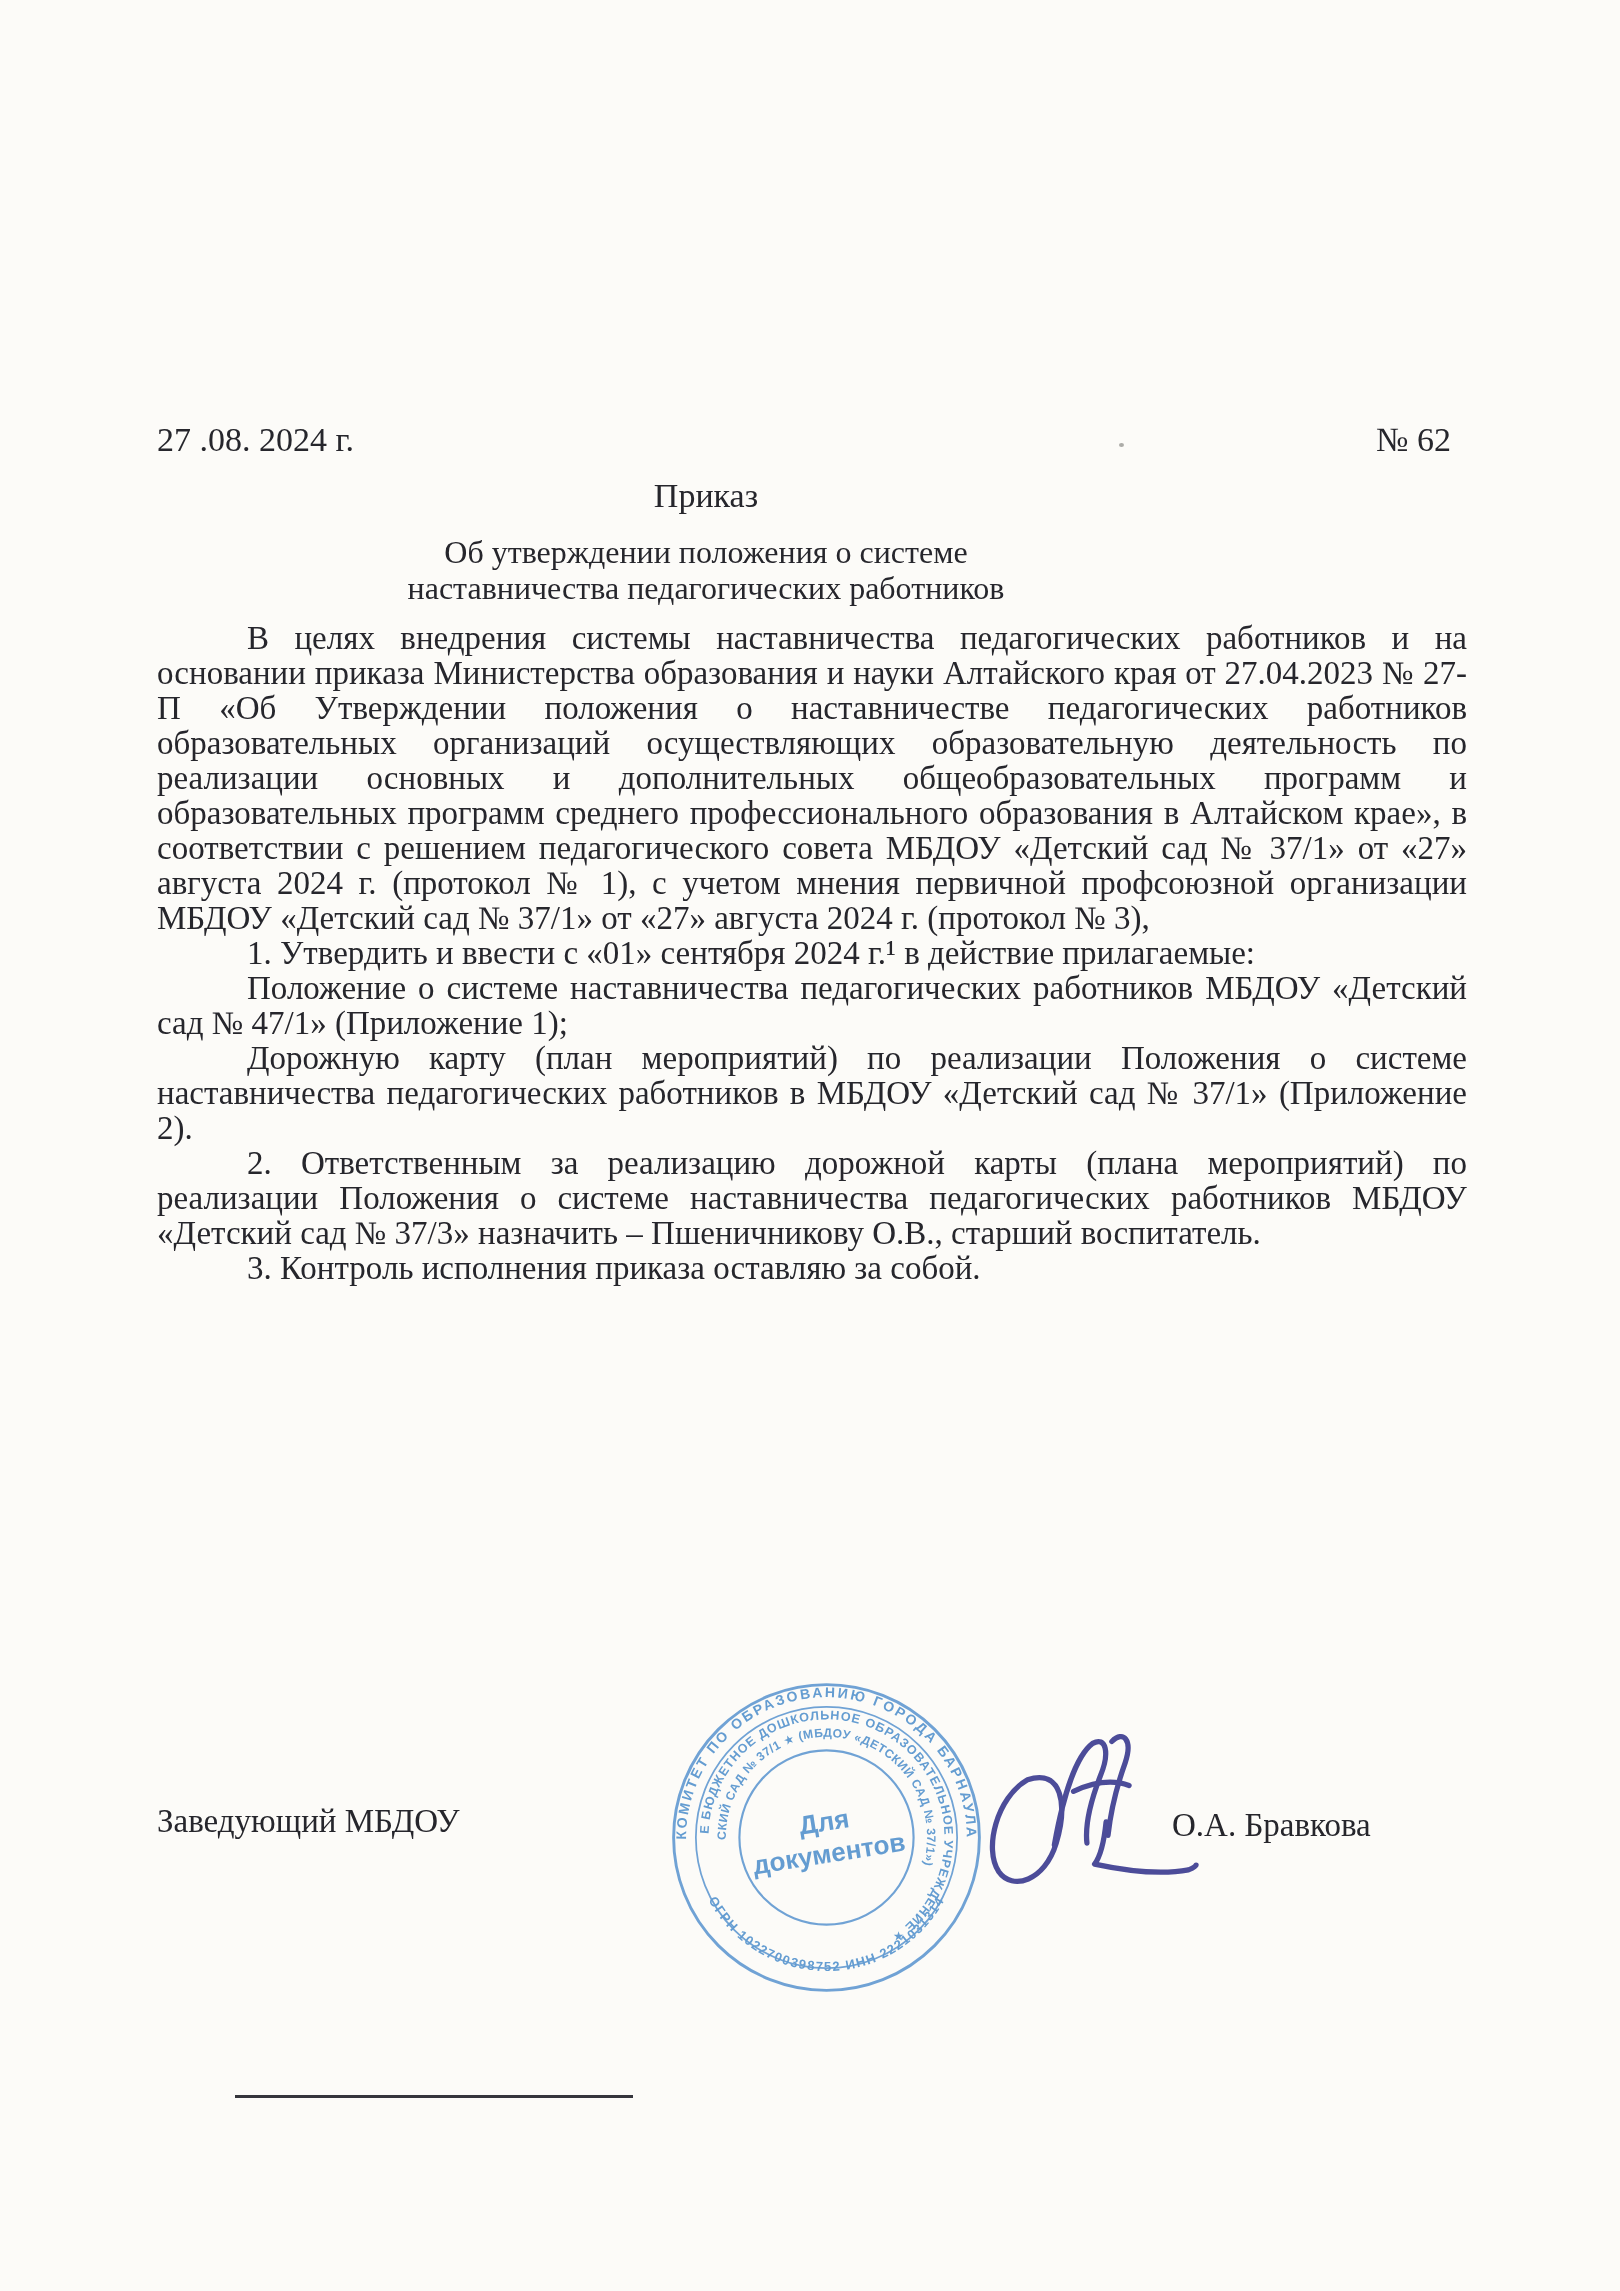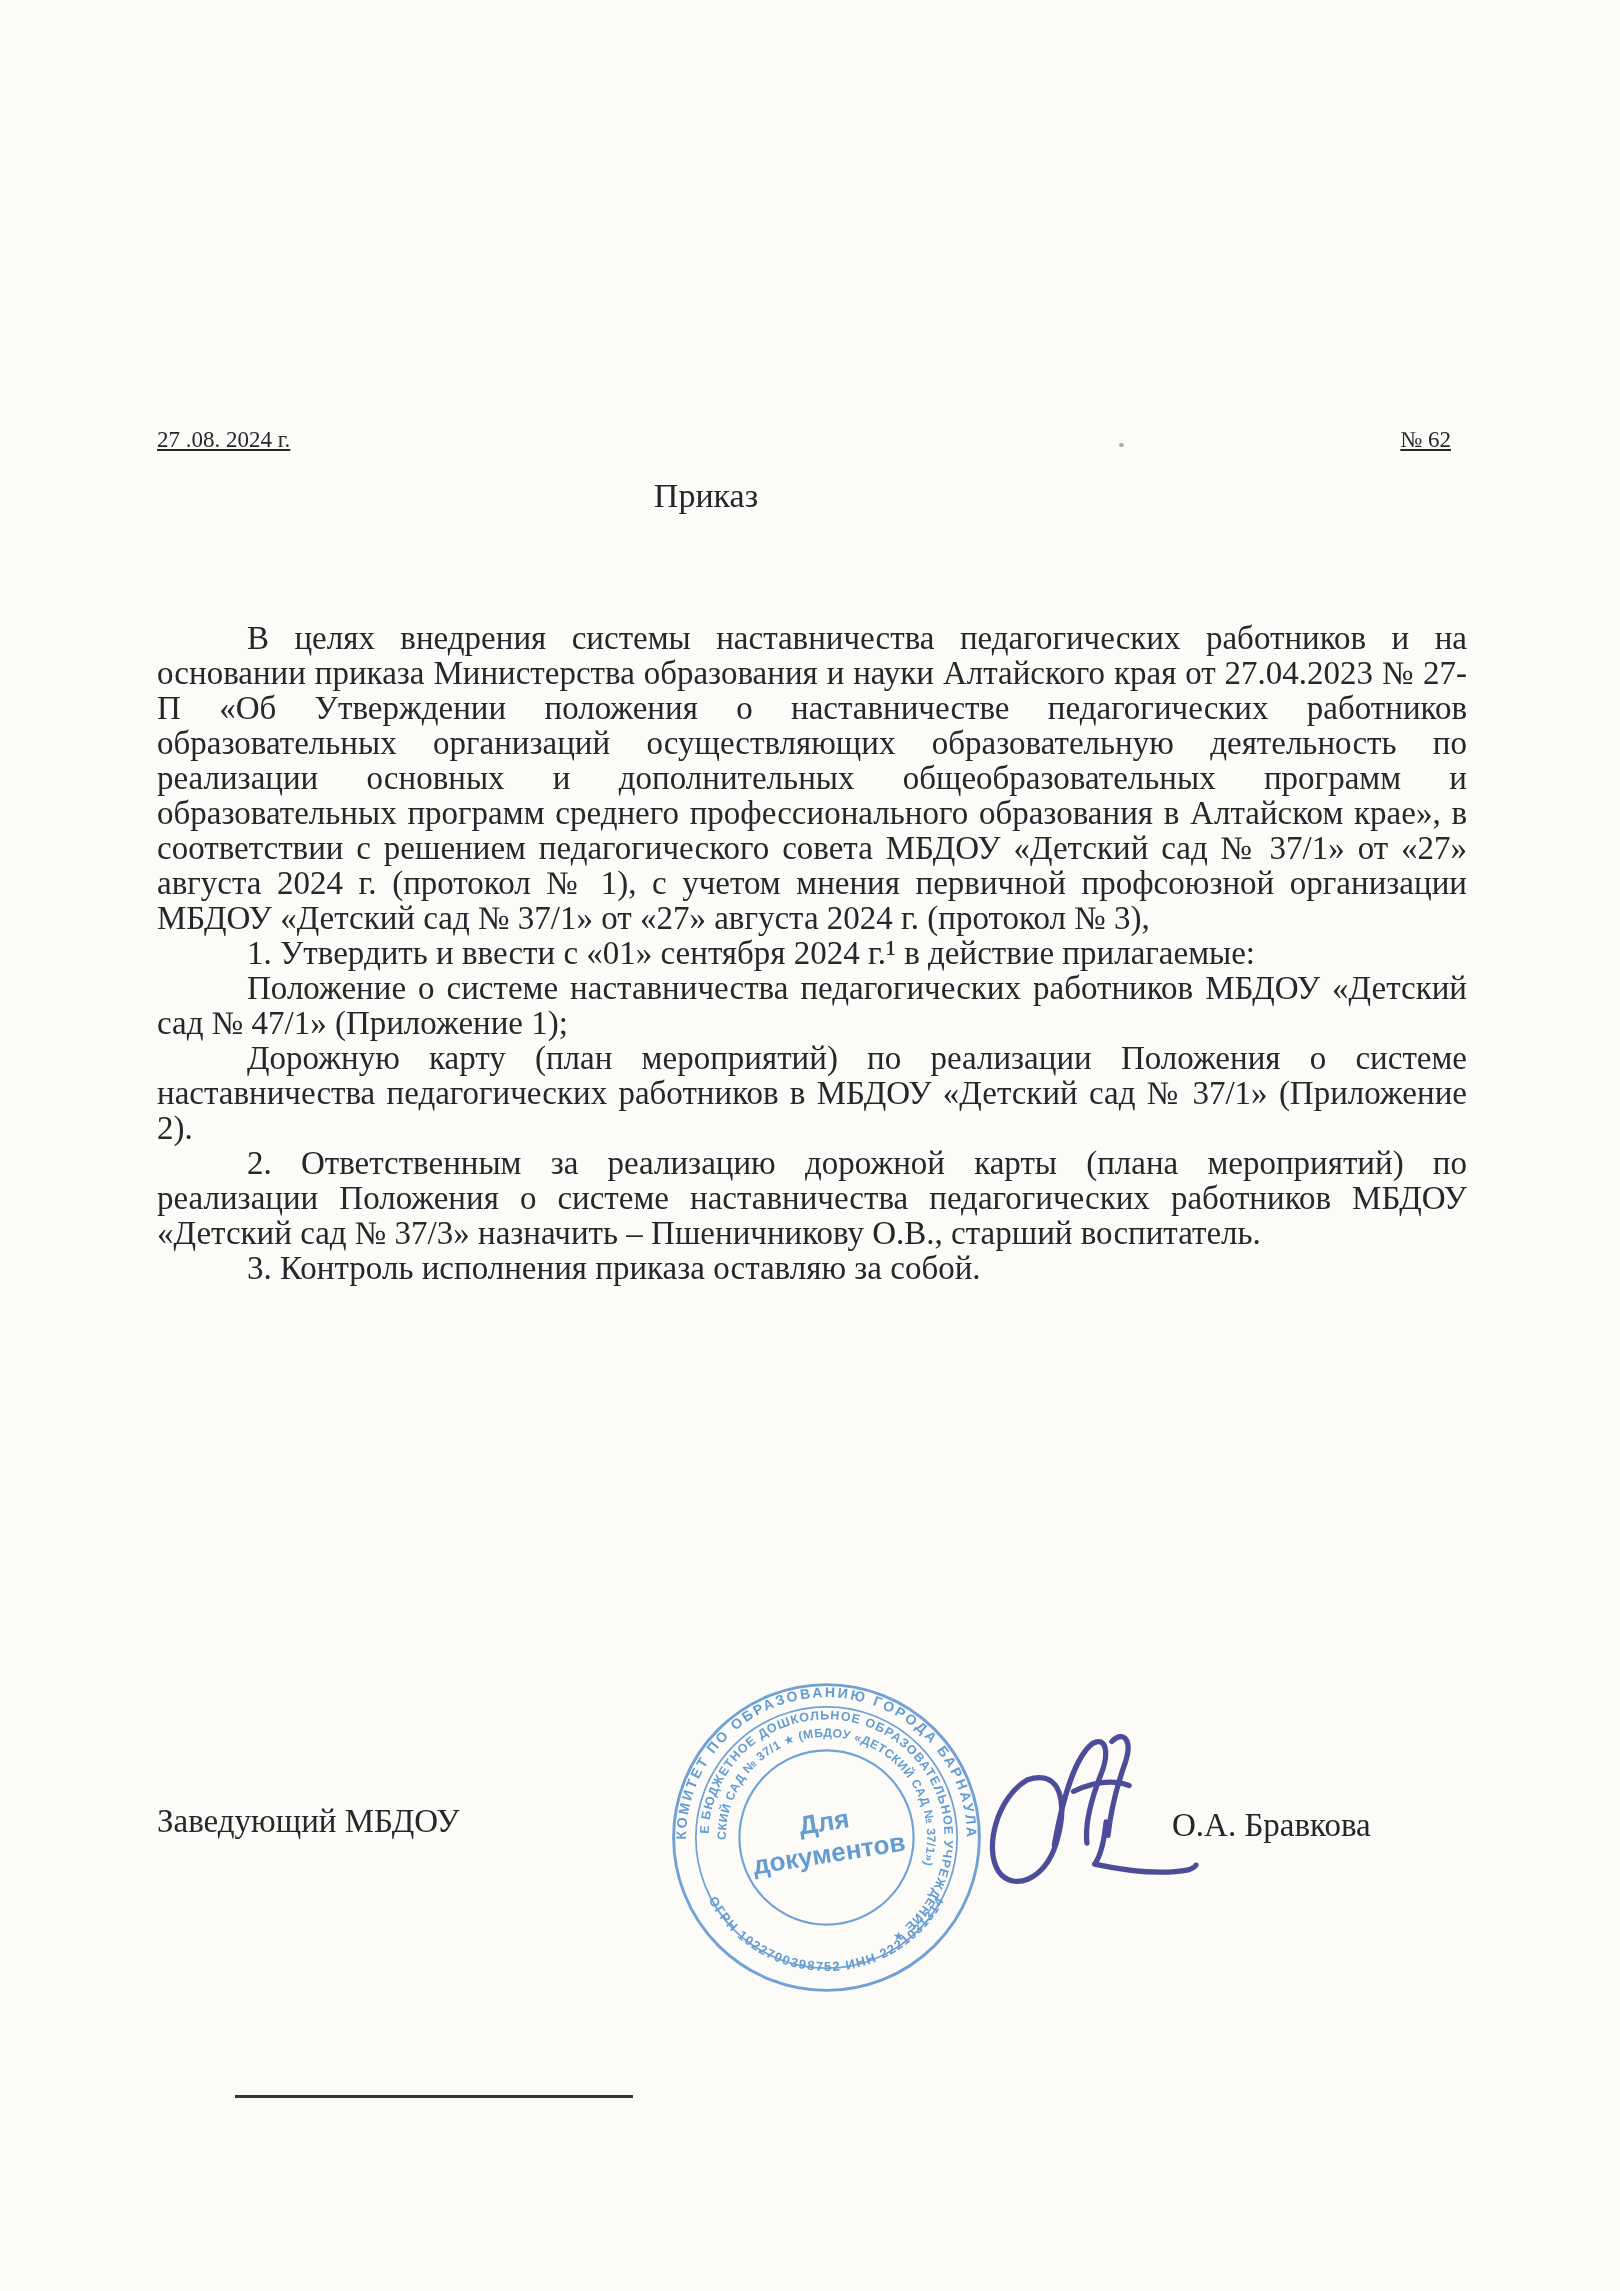--- a/index.html
+++ b/index.html
@@ -10,21 +10,21 @@
     color:#26262c;
   }
   .org-block{
     position:absolute; top:237px; left:157px; width:1098px;
     text-align:center; font-size:33px; line-height:43px;
   }
   .org-line-wide{ word-spacing:13.7px; }
   .date-row{
     position:absolute; top:420px; left:157px; width:1294px;
     display:flex; justify-content:space-between;
-    font-size:23px; line-height:39px;text-decoration:underline;
+    font-size:34px; line-height:39px;
   }
   .doc-type{
     position:absolute; top:474px; left:157px; width:1098px;
     text-align:center; font-size:34px; line-height:43px;
   }
   .subject{
     position:absolute; top:534px; left:157px; width:1098px;
     text-align:center; font-size:32px; line-height:36px;
   }
   .body{
@@ -65,20 +65,24 @@
 <div class="page">
 
 
   <div class="date-row">
     <span>27 .08. 2024 г.</span>
     <span>№ 62</span>
   </div>
 
   <div class="doc-type">Приказ</div>
 
+  <div class="subject">
+    <div>Об утверждении положения о системе</div>
+    <div>наставничества педагогических работников</div>
+  </div>
 
   <div class="body">
     <p>В целях внедрения системы наставничества педагогических работников и на основании приказа Министерства образования и науки Алтайского края от 27.04.2023 № 27-П «Об Утверждении положения о наставничестве педагогических работников образовательных организаций осуществляющих образовательную деятельность по реализации основных и дополнительных общеобразовательных программ и образовательных программ среднего профессионального образования в Алтайском крае», в соответствии с решением педагогического совета МБДОУ «Детский сад № 37/1» от «27» августа 2024 г. (протокол № 1), с учетом мнения первичной профсоюзной организации МБДОУ «Детский сад № 37/1» от «27» августа 2024 г. (протокол № 3),</p>
     <p>1. Утвердить и ввести с «01» сентября 2024 г.¹ в действие прилагаемые:</p>
     <p>Положение о системе наставничества педагогических работников МБДОУ «Детский сад № 47/1» (Приложение 1);</p>
     <p>Дорожную карту (план мероприятий) по реализации Положения о системе наставничества педагогических работников в МБДОУ «Детский сад № 37/1» (Приложение 2).</p>
     <p>2. Ответственным за реализацию дорожной карты (плана мероприятий) по реализации Положения о системе наставничества педагогических работников МБДОУ «Детский сад № 37/3» назначить – Пшеничникову О.В., старший воспитатель.</p>
     <p>3. Контроль исполнения приказа оставляю за собой.</p>
   </div>
 

